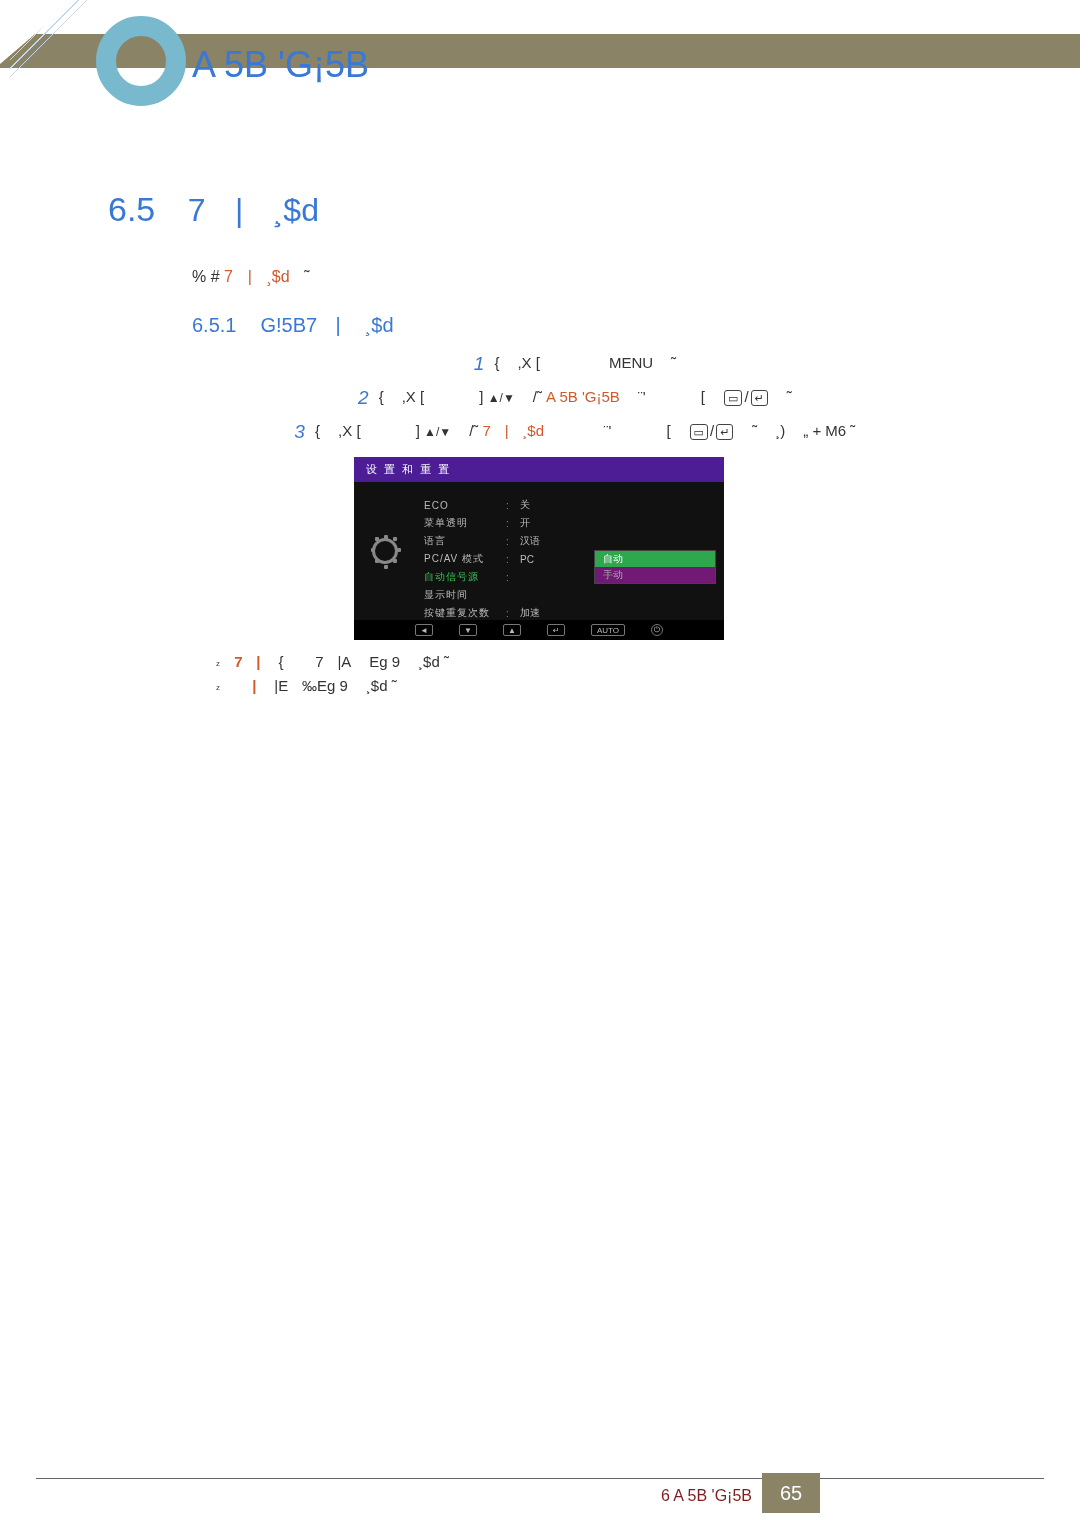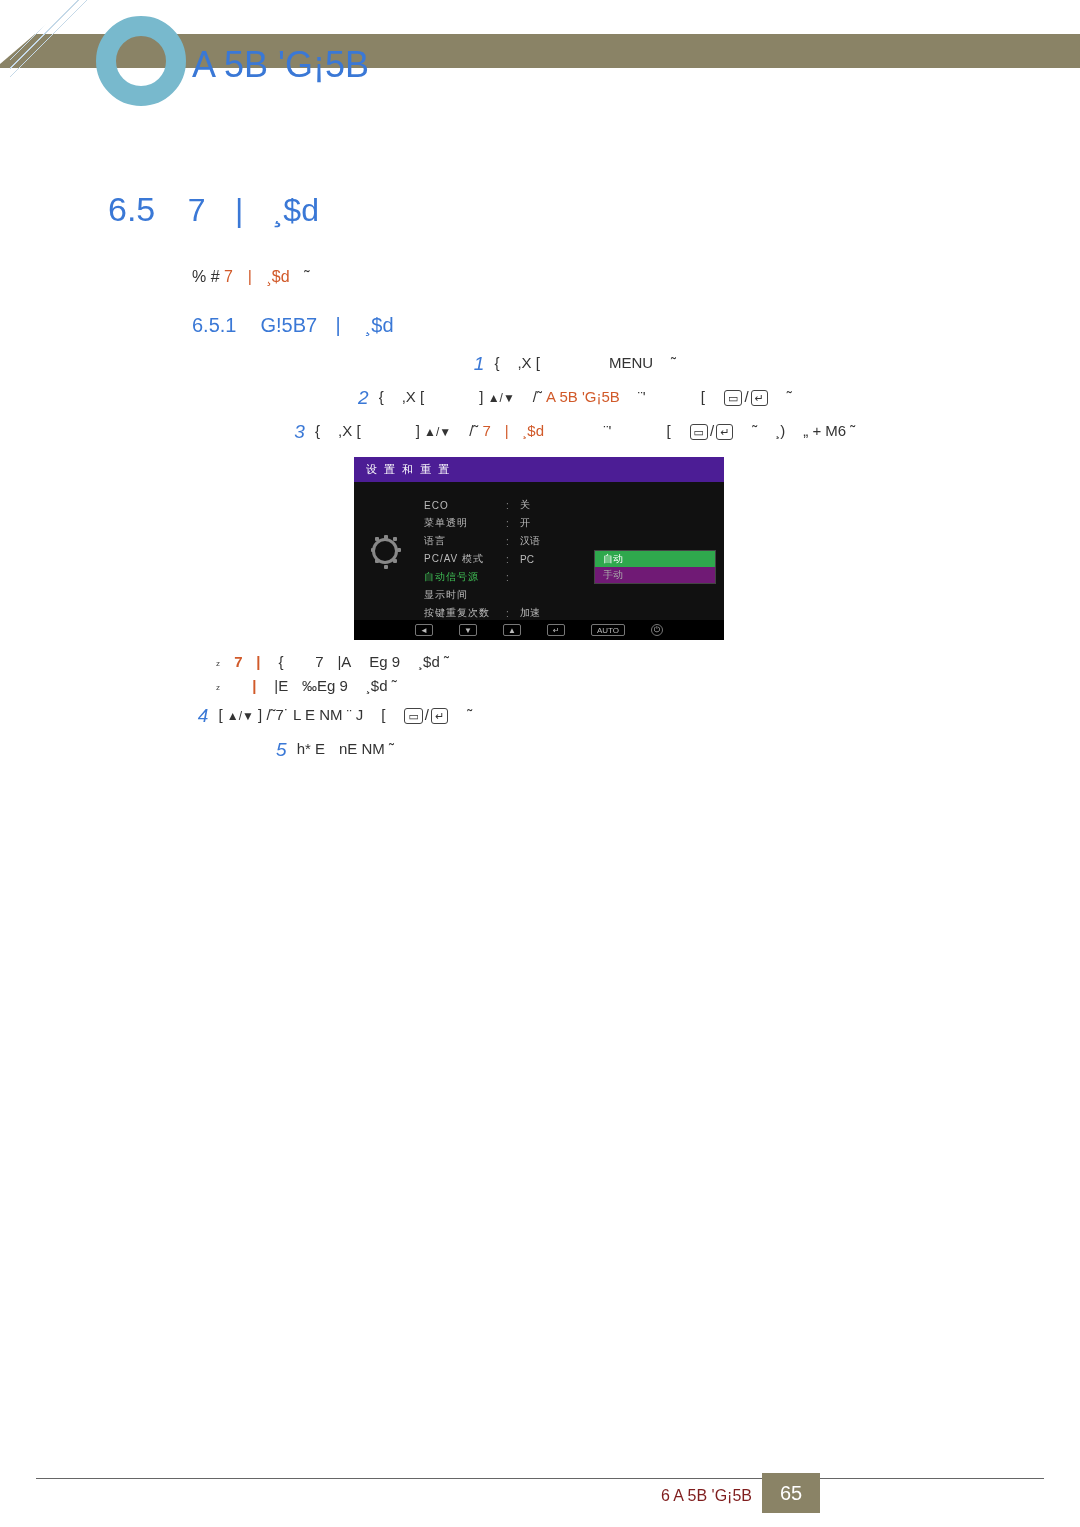--- a/index.html
+++ b/index.html
@@ -181,29 +181,17 @@
     <div class="row">
       <span class="dot">z</span>
       <span class="hl">7ﾠ|</span><span>ﾠ  {ﾠﾠ 7ﾠ|Aﾠ Eg 9ﾠ ¸$d ˜</span>
     </div>
     <div class="row">
       <span class="dot">z</span>
       <span class="hl">ﾠ |</span><span>ﾠ  |Eﾠ‰Eg 9ﾠ ¸$d ˜</span>
     </div>
   </div>
 
-  <div class="steps2">
-    <div class="step">
-      <span class="step-num">4</span>
-      <span class="step-body">
-        <span>[ </span><span class="glyph">▲/▼</span><span> ] /˜7˙ L E NM ¨ J ﾠ[ﾠ </span><span class="btnicon">▭</span><span class="slashsep">/</span><span class="btnicon">↵</span><span> ﾠ˜</span>
-      </span>
-    </div>
-    <div class="step">
-      <span class="step-num">5</span>
-      <span class="step-body">h* EﾠnE NM ˜</span>
-    </div>
-  </div>
 
   <div class="footer-line"></div>
   <div class="footer-text">6 A 5B 'G¡5B</div>
   <div class="footer-num-box">65</div>
 </div>
 
 </body></html>

